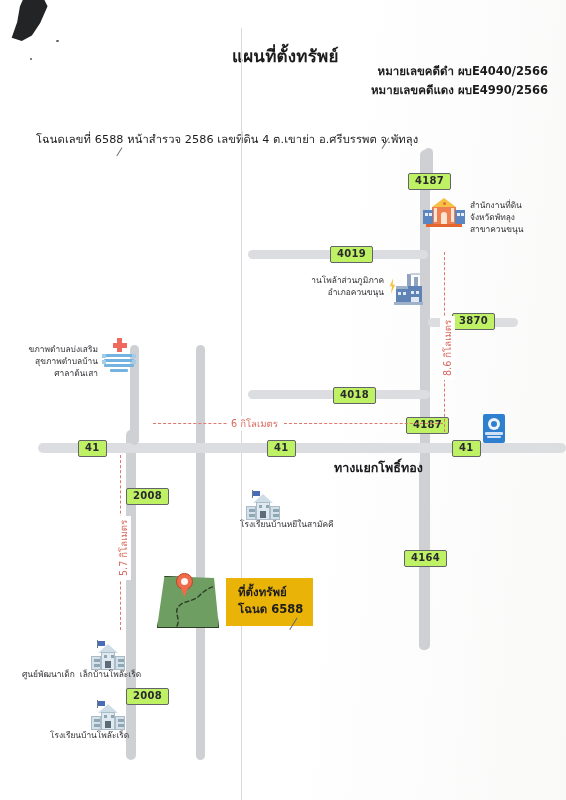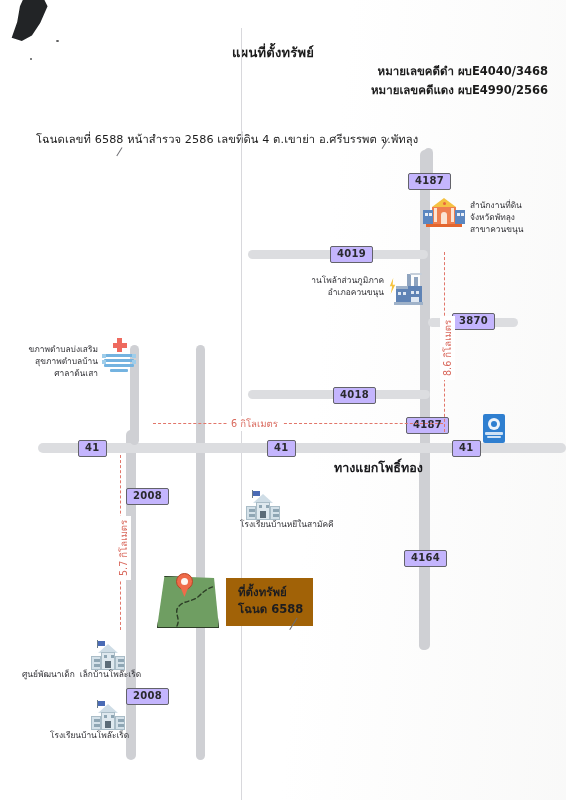--- a/index.html
+++ b/index.html
@@ -28,21 +28,21 @@
   }
   .paper-tint {
     position: absolute; inset: 0;
     background: linear-gradient(95deg, rgba(250,250,250,0) 55%, rgba(244,244,243,.55) 100%);
     pointer-events: none;
   }
 
   
   .doc-title {
     position: absolute; left: 232px; top: 42px;
-    font-size: 13px; font-weight: 700; letter-spacing: .2px;
+    font-size: 17px; font-weight: 700; letter-spacing: .2px;
   }
   .case-block {
     position: absolute; right: 18px; top: 62px;
     text-align: right; font-size: 11.5px; line-height: 1.62; font-weight: 700;
   }
   .deed-line {
     position: absolute; left: 36px; top: 130px;
     font-size: 11.2px; font-weight: 400; letter-spacing: .1px;
   }
   .pen-mark {
@@ -61,21 +61,21 @@
     background: #cfd0d4;
   }
   .thin-guide {
     position: absolute; width: 1px;
     background: #d8d8dc;
   }
 
   
   .shield {
     position: absolute;
-    background: #c4b5fd;
+    background: #bef264;
     border: 1.2px solid #63636a;
     border-radius: 2px;
     font-size: 10px; font-weight: 600;
     color: #2a2a2e;
     padding: 1px 6px 2px;
     line-height: 1.2;
     letter-spacing: .3px;
     white-space: nowrap;
   }
 
@@ -188,21 +188,21 @@
   }
   .pin-tip {
     position:absolute; left:3.2px; top:11px; width:10.5px; height:13px;
     background:#ef6b4a; clip-path: polygon(0% 0%, 100% 0%, 50% 100%);
   }
   .pin-hole { position:absolute; left:5px; top:5px; width:7px; height:7px; border-radius:50%; background:#fdf6f2; }
 
   
   .callout {
     position: absolute;
-    background: #a16207;
+    background: #eab308;
     padding: 6px 10px 7px 12px;
     font-size: 11.5px; line-height: 1.5; font-weight: 700;
     color: #1d1d20;
     white-space: nowrap;
   }
 
   .junction-label {
     position: absolute;
     font-size: 12.5px; font-weight: 700; color: #17171a;
     white-space: nowrap;
@@ -212,21 +212,21 @@
 <body>
 
 <div class="scan-blob"></div>
 <div class="scan-fleck" style="left:56px; top:40px; width:3px; height:2px;"></div>
 <div class="scan-fleck" style="left:30px; top:58px; width:2px; height:2px;"></div>
 <div class="paper-tint"></div>
 
 <div class="doc-title">แผนที่ตั้งทรัพย์</div>
 
 <div class="case-block">
-  <div>หมายเลขคดีดำ  ผบE4040/3468</div>
+  <div>หมายเลขคดีดำ  ผบE4040/2566</div>
   <div>หมายเลขคดีแดง ผบE4990/2566</div>
 </div>
 
 <div class="deed-line">โฉนดเลขที่ 6588 หน้าสำรวจ 2586 เลขที่ดิน 4 ต.เขาย่า อ.ศรีบรรพต จ.พัทลุง</div>
 <div class="pen-mark" style="left:384px; top:140px;"></div>
 <div class="pen-mark" style="left:118px; top:150px; height:10px;"></div>
 
 <div class="thin-guide" style="left:241px; top:28px; height:772px;"></div>
 
 <div class="road vline" style="left:420px; top:150px; width:10px; height:500px;"></div>

